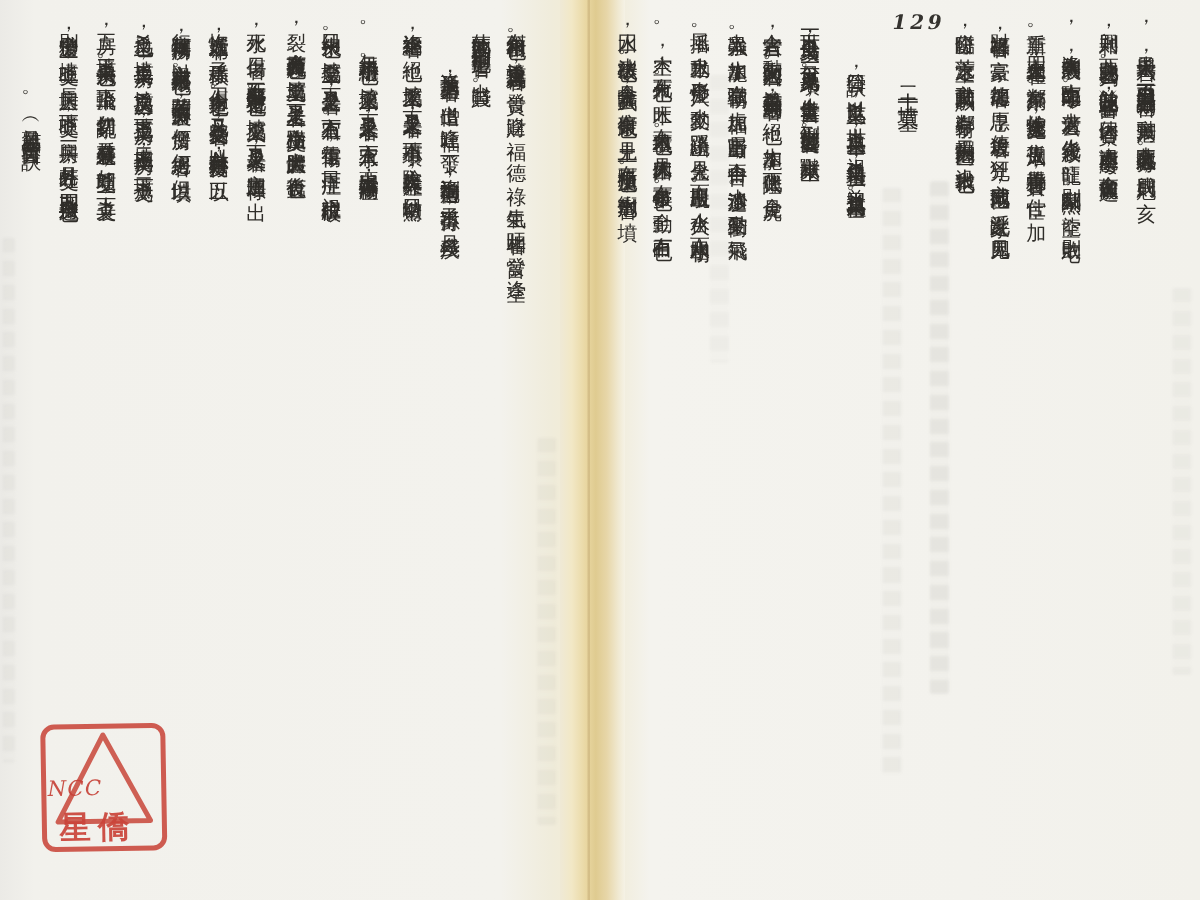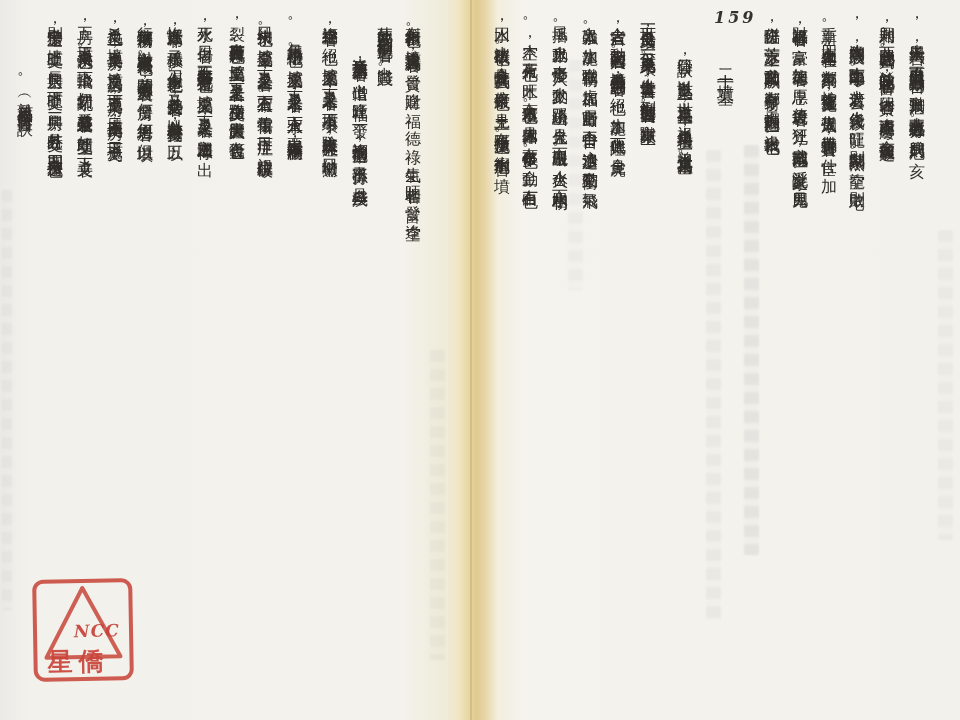--- a/index.html
+++ b/index.html
@@ -25,43 +25,43 @@
   #page-number{position:absolute;left:714px;top:8px;font-style:italic;font-weight:bold;
         font-size:16px;letter-spacing:3px;color:#35332f;}
   
   .ghost{position:absolute;width:15px;filter:blur(1.3px);border-radius:2px;
     background:repeating-linear-gradient(180deg,rgba(115,115,110,.11) 0 12px,rgba(115,115,110,.025) 12px 19px);}
   
   #stamp{position:absolute;left:33px;top:579px;width:100px;height:102px;
          transform:rotate(-1deg);mix-blend-mode:multiply;opacity:.92;}
   #stamp-border{position:absolute;inset:0;border:4px solid rgba(208,58,46,.88);border-radius:11px;}
   #stamp-triangle{position:absolute;left:0;top:0;}
-  #stamp-ncc{position:absolute;left:5px;top:42px;font-style:italic;font-weight:bold;
-         font-size:17px;letter-spacing:1px;color:rgba(205,52,42,.92);margin-left:36px;}
+  #stamp-ncc{position:absolute;left:5px;top:42px;font-style:italic;font-weight:normal;
+         font-size:17px;letter-spacing:1px;color:rgba(205,52,42,.92);}
   #stamp-cjk{position:absolute;left:14px;bottom:3px;font-size:25px;font-weight:bold;
          letter-spacing:6px;color:rgba(208,55,44,.92);font-family:"DejaVu Sans","Liberation Sans",sans-serif;}
 </style>
 </head>
 <body>
 
 <div id="scan">
 
   <div class="page" id="left-page"></div>
   <div class="page" id="right-page"></div>
   <div id="gutter"></div>
   <div id="gutter-line"></div>
 
   <div class="ghost" style="left:744px;top:145px;height:410px;"></div>
   <div class="ghost" style="left:706px;top:150px;height:470px;opacity:.7;"></div>
   <div class="ghost" style="left:938px;top:230px;height:310px;opacity:.55;"></div>
   <div class="ghost" style="left:568px;top:60px;height:230px;opacity:.5;"></div>
   <div class="ghost" style="left:430px;top:350px;height:310px;opacity:.6;"></div>
   <div class="ghost" style="left:2px;top:190px;height:420px;width:10px;opacity:.6;"></div>
 
-  <div id="page-number">159</div>
+  <div id="page-number">129</div>
 
   <div class="vcol tight" style="left:907px;">，未與子爲六害，不可與己丑同論）丑動爲合，寅動爲泄，東北之淑慝攸分。戌興則尅，亥</div>
   <div class="vcol tight" style="left:877px;">興則和，酉北之疎密已判。（餘倣此）旺相者富，休囚者貧。木遇虎而罄廢，金加雀而散逃</div>
   <div class="vcol tight" style="left:847px;">，水逢勾則衰敗，土臨龍而彫零。火若遭玄，先炎後寂。龍旺，則鄰家鬧熱。龍空，則敗宅</div>
   <div class="vcol tight" style="left:819px;">重新。四直土木遇勾雀，鄰家萬戶。蛇虎休空逢金鬼，隻火孤烟。帶祿馬官貴者，仕宦。加</div>
   <div class="vcol tight" style="left:790px;">財福祿喜者，富豪。加龍德者，忠厚。值虎殺者，兇狂。玄武咸池同位，淫亂之家。兄鬼四</div>
   <div class="vcol tight" style="left:762px;">廢併臨，荒涼之室。玄武動加天賊，鄰有穿窬。天燭動尅內世，火沿我宅也。</div>
 
   <div class="vcol" id="section-title" style="left:716px;">二十二墳墓</div>
 

